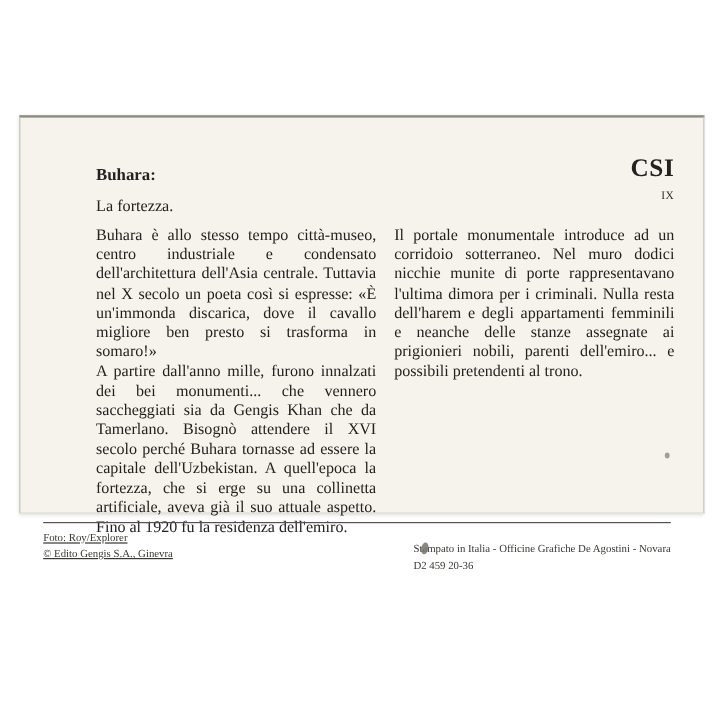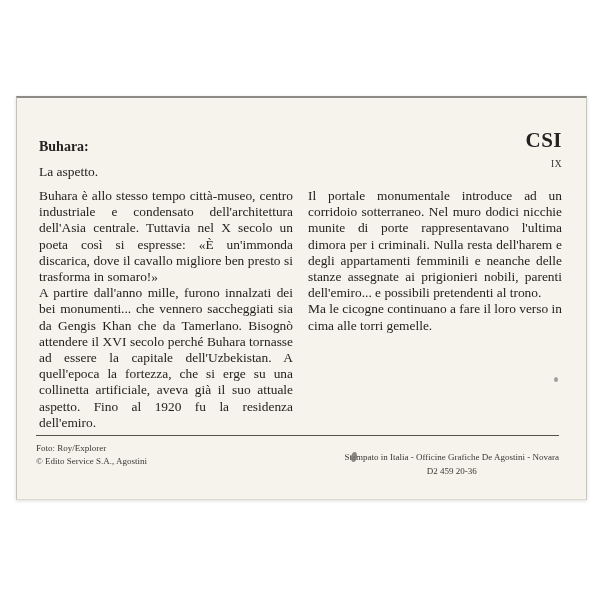--- a/index.html
+++ b/index.html
@@ -9,28 +9,29 @@
     width: 600px; height: 600px;
     background: #ffffff;
     position: relative;
     overflow: hidden;
     font-family: "Liberation Serif", serif;
   }
   .scene { position: absolute; inset: 0; }
   .card {
     position: absolute;
     left: 16px; top: 96px;
-    width: 571px; height: 404px;
+    width: 571px; height: 332px;
     box-sizing: border-box;
     background: #f6f3ec;
     border-top: 2px solid #8d8b85;
     border-left: 1px solid #c4c1b9;
     border-right: 1px solid #c9c6be;
     border-bottom: 1px solid #dedbd4;
     box-shadow: 0 1px 3px rgba(120,115,105,0.25);
+    padding-left: 41px;
   }
   .card-inner {
     position: relative;
     padding: 40px 24px 0 22px;
     color: #242220;
   }
   .header { position: relative; }
   .location {
     font-weight: bold;
     font-size: 14px;
@@ -76,23 +77,23 @@
     position: absolute;
     left: 19px; right: 27px; top: 337px;
     border-top: 1px solid #55524c;
     padding-top: 6px;
     display: flex;
     justify-content: space-between;
     align-items: flex-start;
     font-size: 9px;
     color: #3a3833;
   }
-  .credits div { line-height: 13px; }
+  .credits div { line-height: 13px; text-decoration: underline; }
   .imprint {
-    text-align: center;
+    text-align: left;
     margin-top: 8px;
   }
   .imprint div { line-height: 14px; }
   .smudge-a {
     position: absolute;
     left: 334px; top: 354px;
     width: 6px; height: 10px;
     background: #76746e;
     border-radius: 50%;
     transform: rotate(12deg);
@@ -109,44 +110,43 @@
 </style>
 </head>
 <body>
 
 <div class="scene">
   <div class="card">
     <div class="card-inner">
 
       <div class="header">
         <div class="location">Buhara:</div>
-        <div class="subtitle">La aspetto.</div>
+        <div class="subtitle">La fortezza.</div>
         <div class="title-block">
           <div class="title-main">CSI</div>
           <div class="title-number">IX</div>
         </div>
       </div>
 
       <div class="columns">
         <div class="col">
           <p>Buhara è allo stesso tempo città-museo, centro industriale e condensato dell'architettura dell'Asia centrale. Tuttavia nel X secolo un poeta così si espresse: «È un'immonda discarica, dove il cavallo migliore ben presto si trasforma in somaro!»</p>
           <p>A partire dall'anno mille, furono innalzati dei bei monumenti... che vennero saccheggiati sia da Gengis Khan che da Tamerlano. Bisognò attendere il XVI secolo perché Buhara tornasse ad essere la capitale dell'Uzbekistan. A quell'epoca la fortezza, che si erge su una collinetta artificiale, aveva già il suo attuale aspetto. Fino al 1920 fu la residenza dell'emiro.</p>
         </div>
         <div class="col">
           <p>Il portale monumentale introduce ad un corridoio sotterraneo. Nel muro dodici nicchie munite di porte rappresentavano l'ultima dimora per i criminali. Nulla resta dell'harem e degli appartamenti femminili e neanche delle stanze assegnate ai prigionieri nobili, parenti dell'emiro... e possibili pretendenti al trono.</p>
-          <p>Ma le cicogne continuano a fare il loro verso in cima alle torri gemelle.</p>
         </div>
       </div>
 
     </div>
 
     <div class="footer">
       <div class="credits">
         <div>Foto: Roy/Explorer</div>
-        <div>© Edito Service S.A., Agostini</div>
+        <div>© Edito Gengis S.A., Ginevra</div>
       </div>
       <div class="imprint">
         <div>Stampato in Italia - Officine Grafiche De Agostini - Novara</div>
         <div>D2 459 20-36</div>
       </div>
     </div>
 
     <div class="smudge-a"></div>
     <div class="smudge-b"></div>
   </div>

